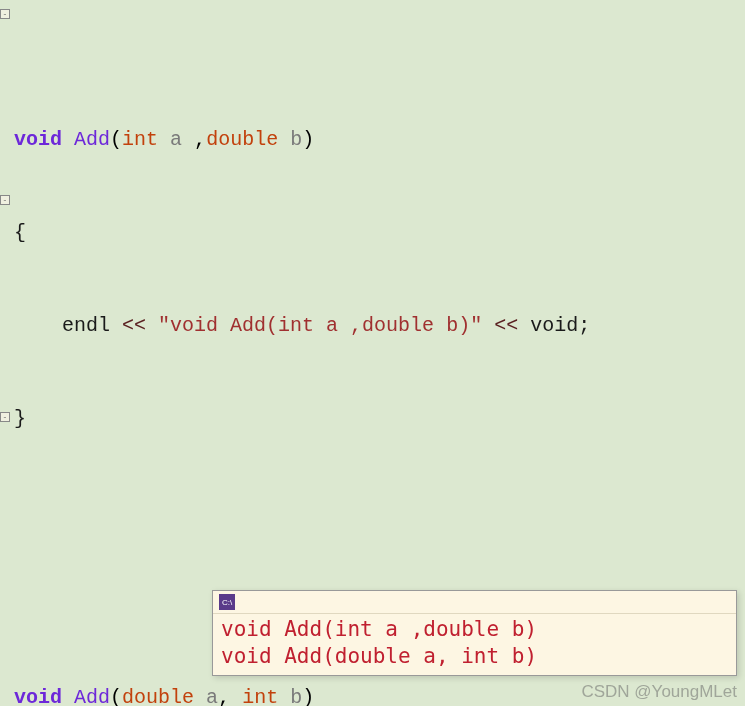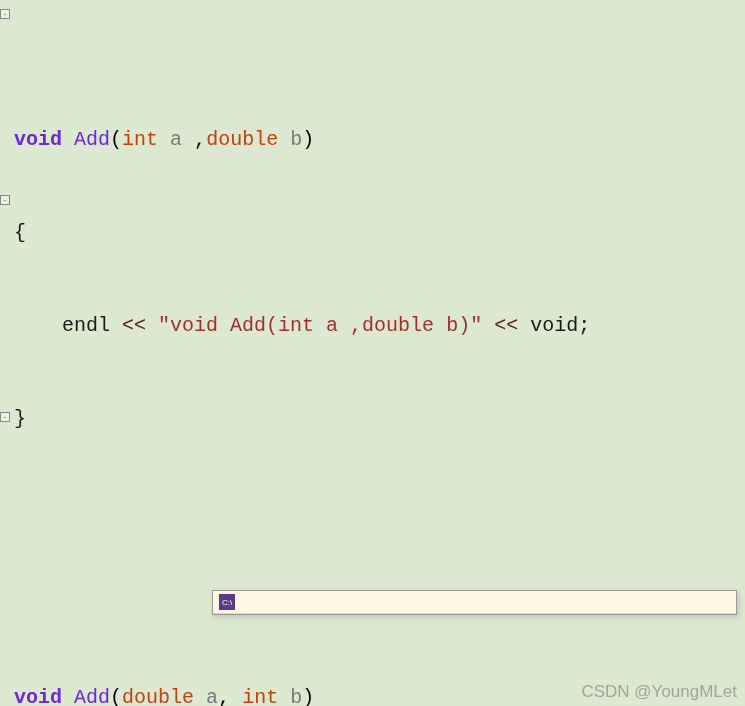--- a/index.html
+++ b/index.html
@@ -129,15 +129,17 @@
   
   
   
   
 </div>
 
 <div class="console-popup">
   <div class="console-titlebar">
     <span class="console-icon">C:\</span>
   </div>
+  <div class="console-body"><span>void Add(int a ,double b)</span>
+<span>void Add(double a, int b)</span></div>
 </div>
 
 <div class="watermark">CSDN @YoungMLet</div>
 
 </body></html>

